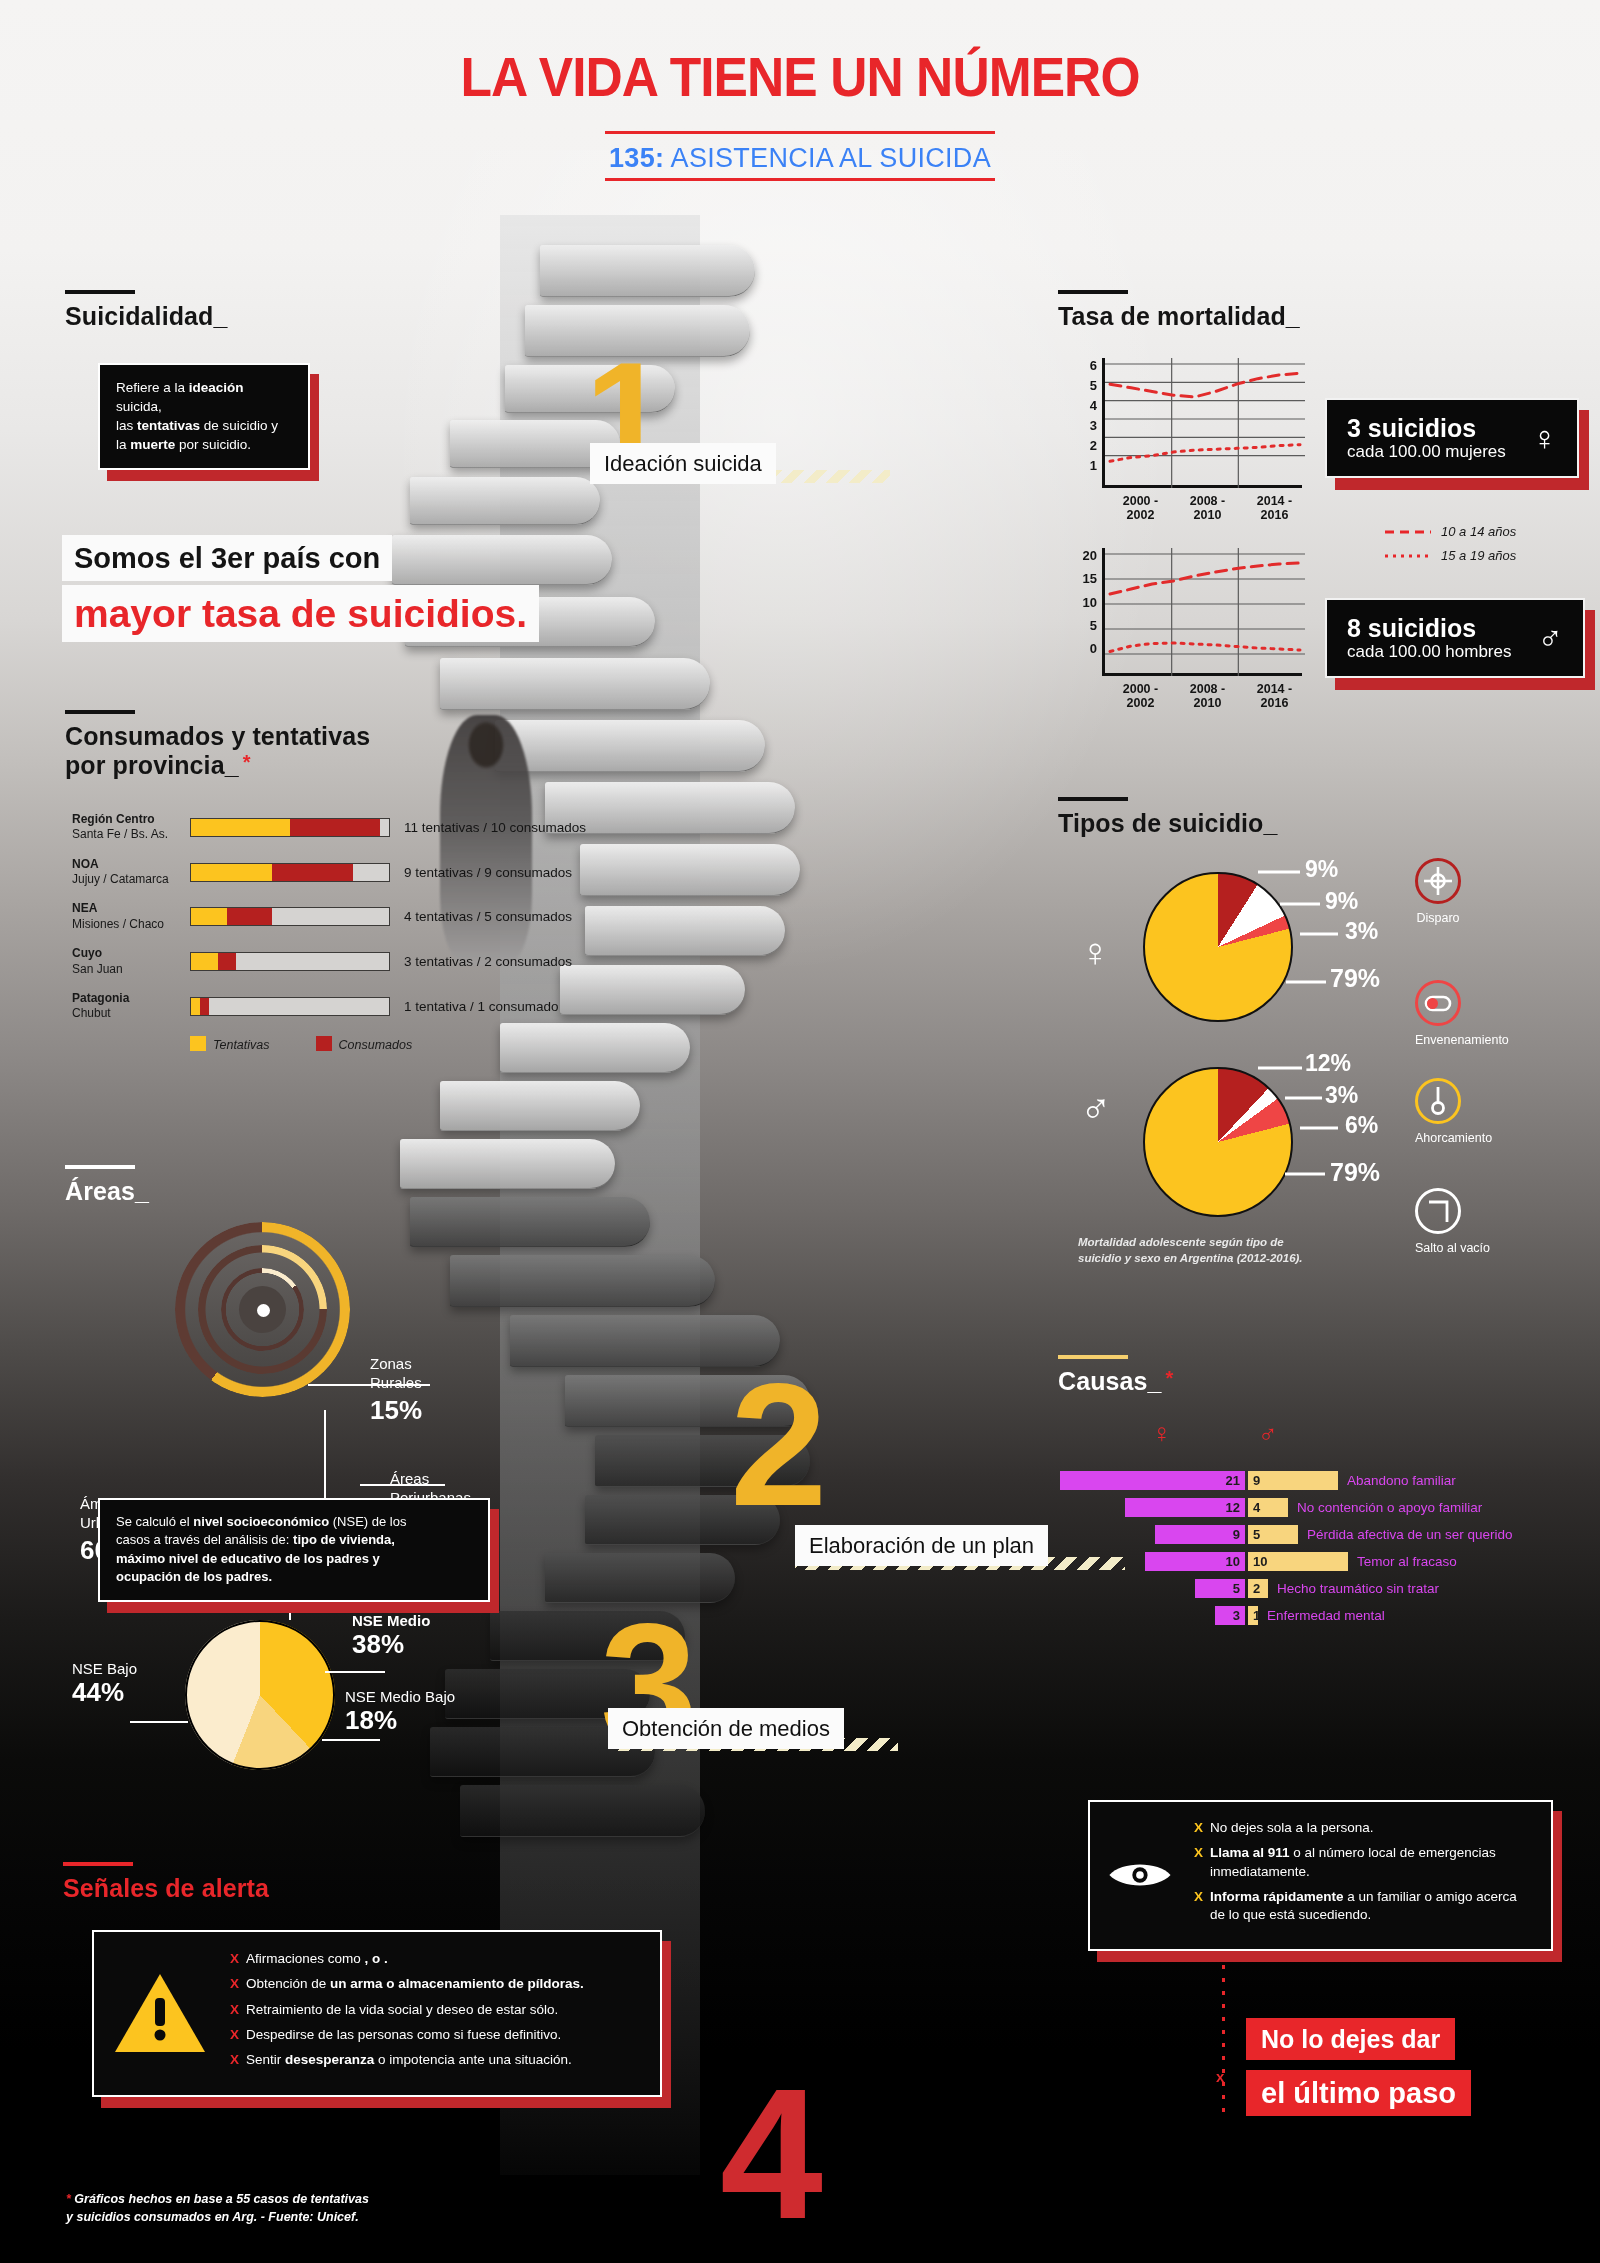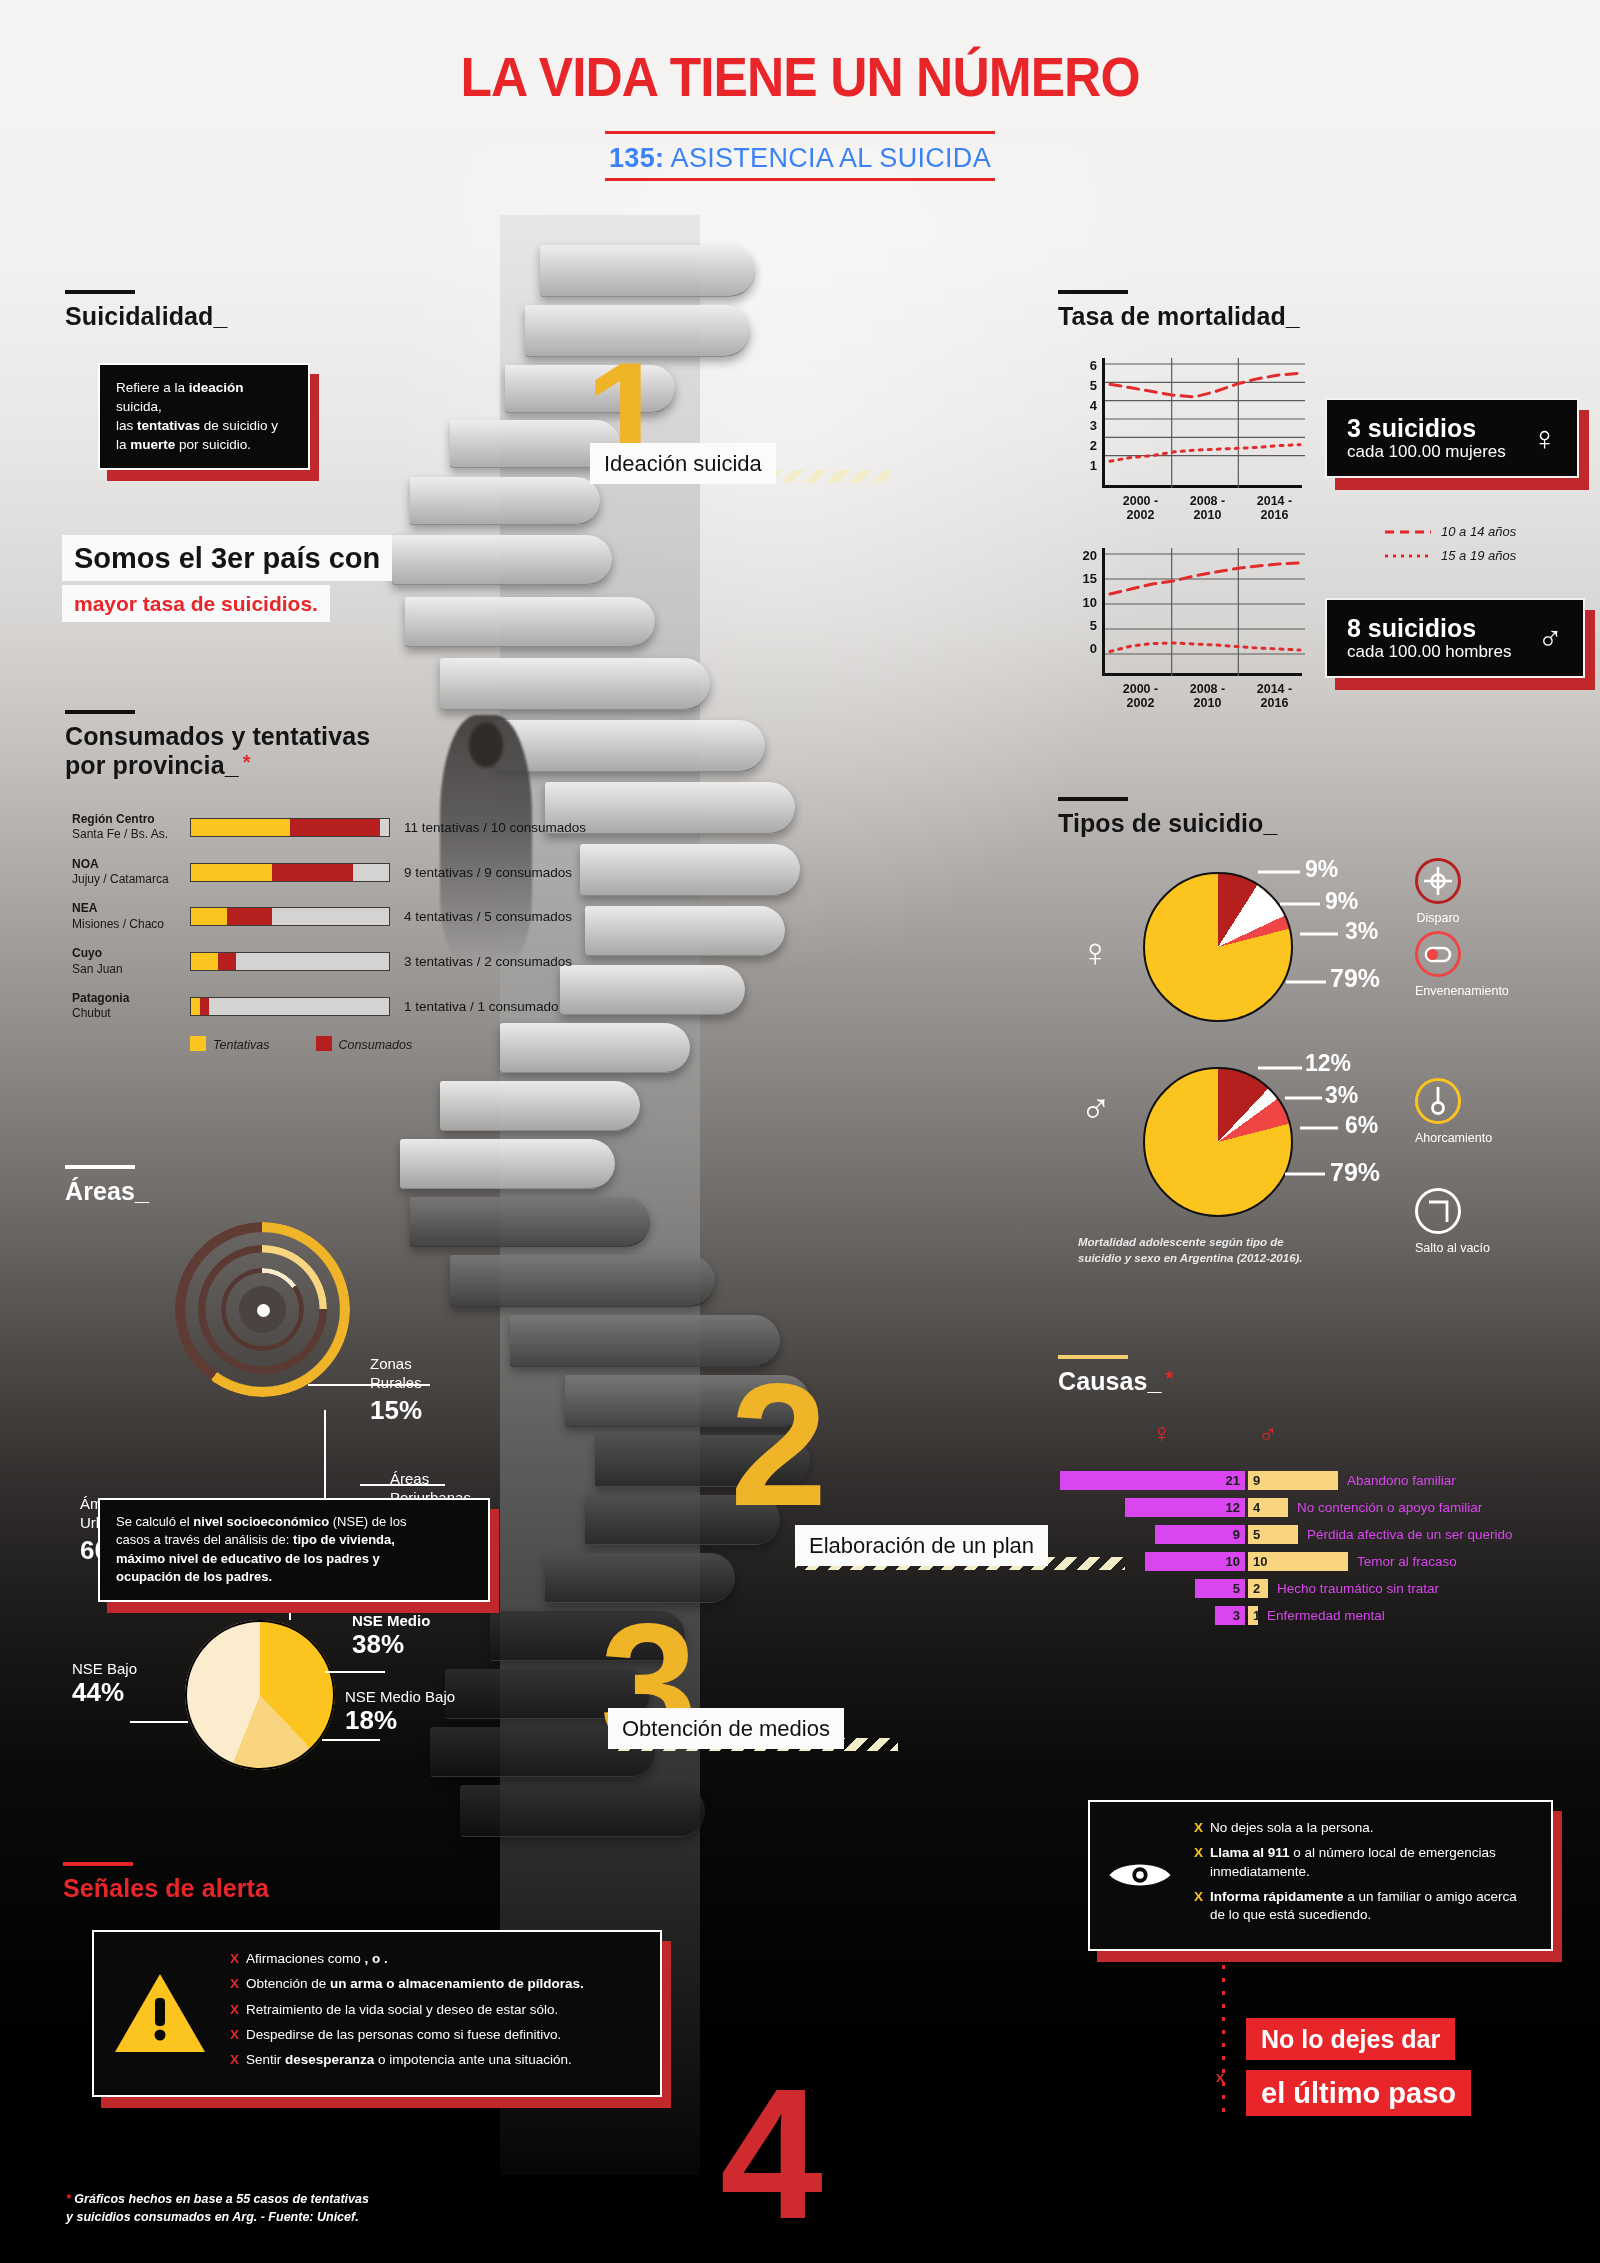--- a/index.html
+++ b/index.html
@@ -93,21 +93,21 @@
     padding:13px 16px; z-index:2; font-size:13.5px; line-height:1.42;
   }
   .notebox .shadow {
     position:absolute; left:9px; top:11px; right:-9px; bottom:-11px;
     background:#c0282c; z-index:1;
   }
 
   
   .strip { background:#fafafa; display:inline-block; padding:7px 12px 6px; }
   .strip.big { font-size:29px; font-weight:bold; color:#141414; }
-  .strip.red { font-size:21px; font-weight:bold; color:#e8262a; }
+  .strip.red { font-size:39px; font-weight:bold; color:#e8262a; }
 
   
   .pv-row { display:flex; align-items:center; margin-bottom:14px; }
   .pv-lab { width:118px; font-size:12px; color:#181818; line-height:1.28; }
   .pv-lab b { display:block; font-weight:bold; }
   .pv-track {
     width:200px; height:19px; background:#d5d3d1;
     border:1px solid #3c3a38; display:flex; overflow:hidden;
   }
   .pv-a { background:#fcc41f; height:100%; }
@@ -449,21 +449,21 @@
   <div style="position:absolute;left:1415px;top:858px;">
     <div class="iconcirc" style="border-color:#b5201f;">
       <svg width="30" height="30" viewBox="0 0 30 30">
         <circle cx="15" cy="15" r="6.5" fill="none" stroke="#fff" stroke-width="2.6"></circle>
         <line x1="15" y1="1" x2="15" y2="29" stroke="#fff" stroke-width="2.6"></line>
         <line x1="1" y1="15" x2="29" y2="15" stroke="#fff" stroke-width="2.6"></line>
       </svg>
     </div>
     <div class="icon-cap">Disparo</div>
   </div>
-  <div style="position:absolute;left:1415px;top:931px;">
+  <div style="position:absolute;left:1415px;top:980px;">
     <div class="iconcirc" style="border-color:#ef4545;">
       <svg width="30" height="20" viewBox="0 0 30 20">
         <rect x="3" y="4" width="24" height="13" rx="6.5" fill="none" stroke="#fff" stroke-width="2.6"></rect>
         <rect x="4" y="5" width="11" height="11" rx="5.5" fill="#ef4545"></rect>
       </svg>
     </div>
     <div class="icon-cap">Envenenamiento</div>
   </div>
   <div style="position:absolute;left:1415px;top:1078px;">
     <div class="iconcirc" style="border-color:#fcc41f;">

